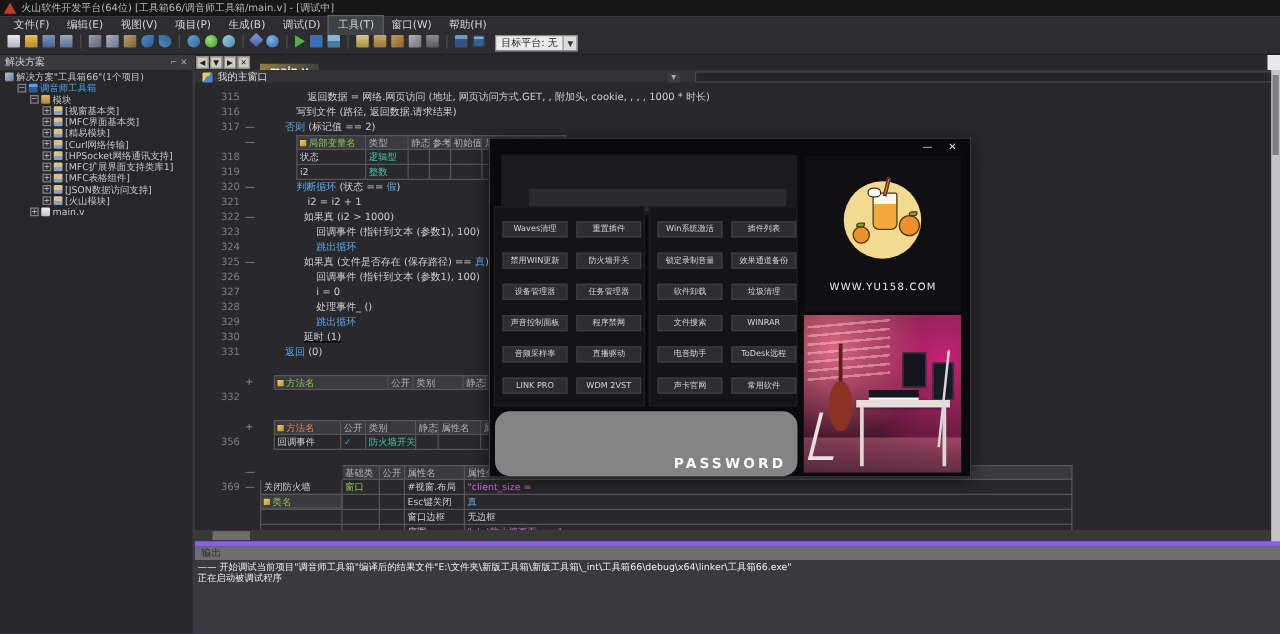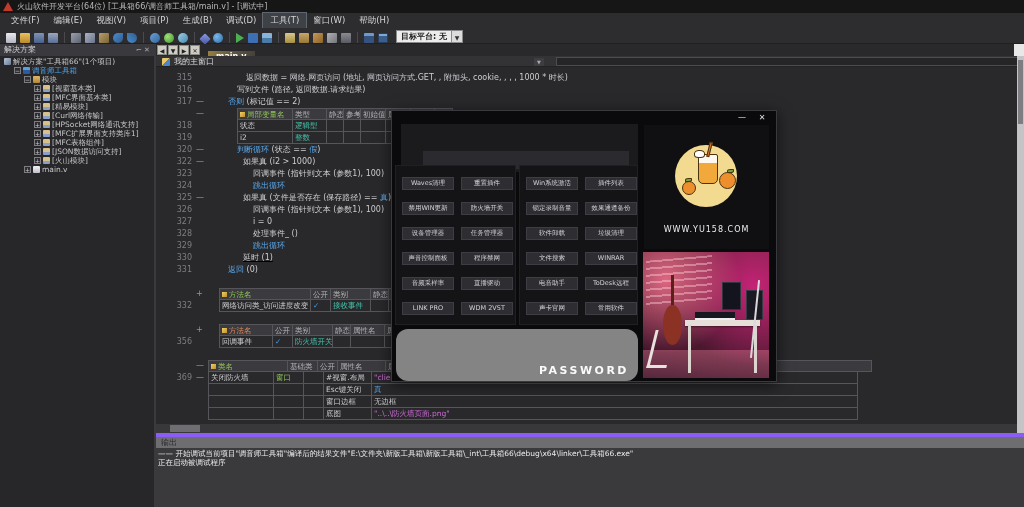--- a/index.html
+++ b/index.html
@@ -11,21 +11,21 @@
   .titlebar { position:absolute; left:0; top:0; width:1024px; height:13px; background:#161617; color:#b8b8ba; font-size:8px; line-height:13px; }
   .app-icon { position:absolute; left:3px; top:2px; width:0; height:0; border-left:5px solid transparent; border-right:5px solid transparent; border-bottom:9px solid #c23a2a; }
   .titletext { position:absolute; left:17px; top:0; white-space:nowrap; }
 
   
   .menubar { position:absolute; left:0; top:13px; width:1024px; height:15px; background:#2d2d30; color:#d4d4d6; font-size:8.5px; line-height:15px; display:flex; padding-left:4px; }
   .menu-item { padding:0 7px; height:15px; }
   .menu-item.active { background:#3e4146; outline:1px solid #606670; }
 
   
-  .toolbar { position:absolute; left:0; top:28px; width:1024px; height:16px; background:#2d2d30; border-bottom:1px solid #202022; display:flex; align-items:flex-end; padding-left:4px;font-weight:bold; }
+  .toolbar { position:absolute; left:0; top:28px; width:1024px; height:16px; background:#2d2d30; border-bottom:1px solid #202022; display:flex; align-items:flex-start; padding-left:4px; }
   .tbi { display:inline-block; width:10px; height:10px; margin:0 2px; border-radius:1px; }
   .tsep { display:inline-block; width:1px; height:11px; background:#4a4a4e; margin:0 4px; }
   .i-doc  { background:linear-gradient(180deg,#e8e8ee,#b6b6c2); }
   .i-open { background:linear-gradient(180deg,#e8c15c,#b98a2e); }
   .i-save { background:linear-gradient(180deg,#7d94b8,#49608c); }
   .i-saveall { background:linear-gradient(180deg,#9aa8c0,#5b6e94); }
   .i-cut  { background:linear-gradient(135deg,#9aa0ac,#5c6270); }
   .i-copy { background:linear-gradient(135deg,#aab2c4,#6a7488); }
   .i-paste{ background:linear-gradient(135deg,#b89e6a,#7c6436); }
   .i-undo { background:linear-gradient(135deg,#4e8cc8,#2c5c92); border-radius:50% 0 50% 50%; }
@@ -288,20 +288,25 @@
           <span class="cnum">319</span>
           <span class="cfold"></span>
           <div class="ctr" style="left: 81px;"><span class="tcell ct" style="width: 56px;">i2</span><span class="tcell ccy" style="width: 34px;">整数</span><span class="tcell ct" style="width: 17px;"></span><span class="tcell ct" style="width: 17px;"></span><span class="tcell ct" style="width: 25px;"></span><span class="tcell ct" style="width: 25px;"></span><span class="tcell ct" style="width: 24px;"></span><span class="tcell ct" style="width: 18px;"></span></div>
         </div>
         <div class="crow">
           <span class="cnum">320</span>
           <span class="cfold">—</span>
           <div class="cline" style="left: 81px;"><span class="ck2">判断循环</span><span class="ct"> (状态 == </span><span class="ck2">假</span><span class="ct">)</span></div>
         </div>
         <div class="crow">
+          <span class="cnum">321</span>
+          <span class="cfold"></span>
+          <div class="cline" style="left: 90px;"><span class="ct">i2 = i2 + 1</span></div>
+        </div>
+        <div class="crow">
           <span class="cnum">322</span>
           <span class="cfold">—</span>
           <div class="cline" style="left: 87px;"><span class="ct">如果真 (i2 &gt; 1000)</span></div>
         </div>
         <div class="crow">
           <span class="cnum">323</span>
           <span class="cfold"></span>
           <div class="cline" style="left: 97px;"><span class="ct">回调事件 (指针到文本 (参数1), 100)</span></div>
         </div>
         <div class="crow">
@@ -349,21 +354,20 @@
           <span class="cfold"></span>
         </div>
         <div class="crow">
           <span class="cnum"></span>
           <span class="cfold">+</span>
           <div class="ctr cthead" style="left: 63px;"><span class="tcell cgn" style="width: 92px;">方法名</span><span class="tcell cth" style="width: 20px;">公开</span><span class="tcell cth" style="width: 40px;">类别</span><span class="tcell cth" style="width: 18px;">静态</span><span class="tcell cth" style="width: 40px;">属性名</span><span class="tcell cth" style="width: 40px;">属性值</span></div>
         </div>
         <div class="crow">
           <span class="cnum">332</span>
           <span class="cfold"></span>
-          <div class="ctr" style="left: 63px;"><span class="tcell ct" style="width: 92px;">网络访问类_访问进度改变</span><span class="tcell cchk" style="width: 20px;">✓</span><span class="tcell ccy" style="width: 40px;">接收事件</span><span class="tcell ct" style="width: 18px;"></span><span class="tcell ct" style="width: 40px;"></span><span class="tcell ct" style="width: 40px;"></span></div>
         </div>
         <div class="crow">
           <span class="cnum"></span>
           <span class="cfold"></span>
         </div>
         <div class="crow">
           <span class="cnum"></span>
           <span class="cfold">+</span>
           <div class="ctr cthead" style="left: 63px;"><span class="tcell cor" style="width: 54px;">方法名</span><span class="tcell cth" style="width: 20px;">公开</span><span class="tcell cth" style="width: 40px;">类别</span><span class="tcell cth" style="width: 18px;">静态</span><span class="tcell cth" style="width: 34px;">属性名</span><span class="tcell cth" style="width: 40px;">属性值</span></div>
         </div>
@@ -372,21 +376,21 @@
           <span class="cfold"></span>
           <div class="ctr" style="left: 63px;"><span class="tcell ct" style="width: 54px;">回调事件</span><span class="tcell cchk" style="width: 20px;">✓</span><span class="tcell ccy" style="width: 40px;">防火墙开关</span><span class="tcell ct" style="width: 18px;"></span><span class="tcell ct" style="width: 34px;"></span><span class="tcell ct" style="width: 40px;"></span></div>
         </div>
         <div class="crow">
           <span class="cnum"></span>
           <span class="cfold"></span>
         </div>
         <div class="crow">
           <span class="cnum"></span>
           <span class="cfold">—</span>
-          <div class="ctr cthead" style="left: 52px;"><span class="tcell cgn" style="width: 80px;">类名</span><span class="tcell cth" style="width: 30px;">基础类</span><span class="tcell cth" style="width: 20px;">公开</span><span class="tcell cth" style="width: 48px;">属性名</span><span class="tcell cth" style="width: 486px;">属性值</span></div>
+          <div class="ctr cthead" style="left: 52px;"><span class="tcell cgn" style="width: 66px; margin-top: 23px;">类名</span><span class="tcell cth" style="width: 30px;">基础类</span><span class="tcell cth" style="width: 20px;">公开</span><span class="tcell cth" style="width: 48px;">属性名</span><span class="tcell cth" style="width: 486px;">属性值</span></div>
         </div>
         <div class="crow">
           <span class="cnum">369</span>
           <span class="cfold">—</span>
           <div class="ctr" style="left: 52px;"><span class="tcell ct" style="width: 66px;">关闭防火墙</span><span class="tcell cgn" style="width: 30px;">窗口</span><span class="tcell ct" style="width: 20px;"></span><span class="tcell ct" style="width: 48px;">#视窗.布局</span><span class="tcell cmg" style="width: 486px;">"client_size = </span></div>
         </div>
         <div class="crow">
           <span class="cnum"></span>
           <span class="cfold"></span>
           <div class="ctr" style="left: 52px;"><span class="tcell ct" style="width: 66px;"></span><span class="tcell ct" style="width: 30px;"></span><span class="tcell ct" style="width: 20px;"></span><span class="tcell ct" style="width: 48px;">Esc键关闭</span><span class="tcell ck2" style="width: 486px;">真</span></div>

